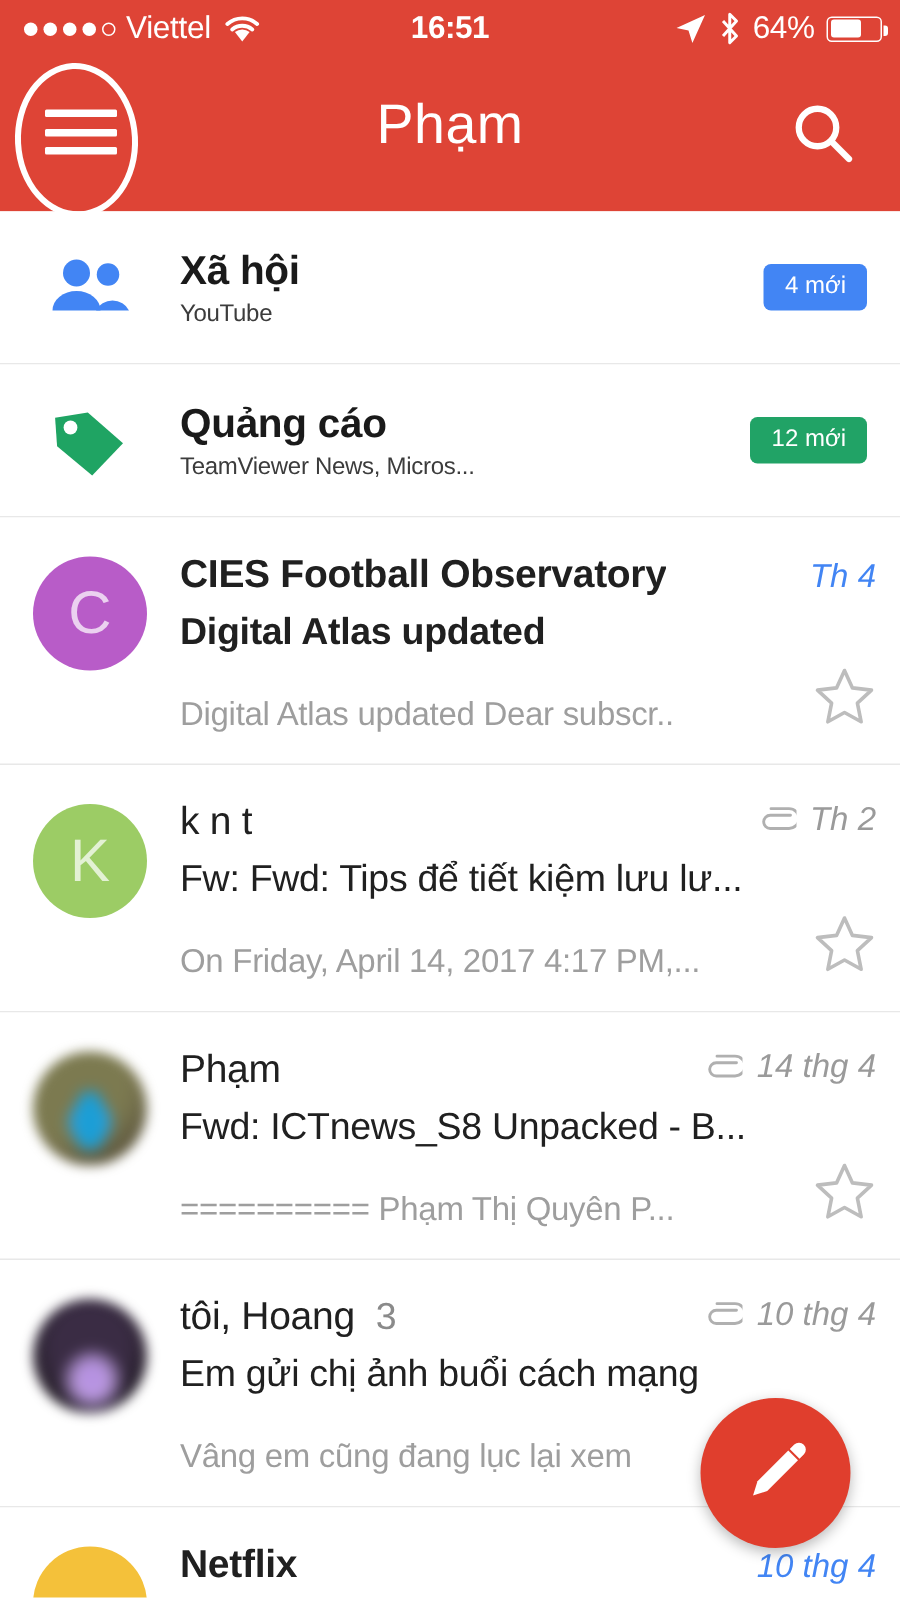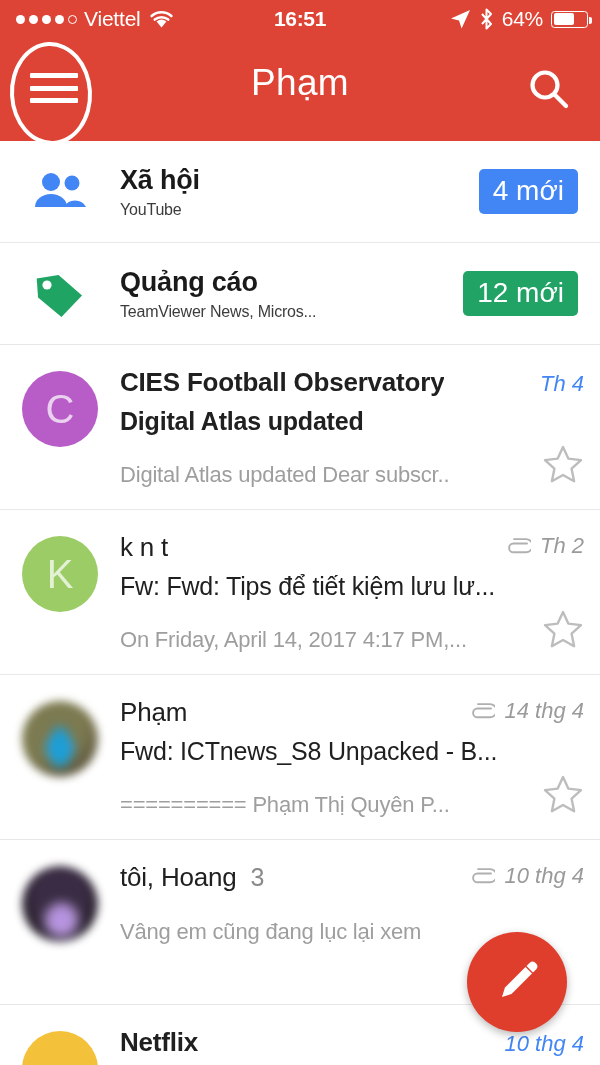--- a/index.html
+++ b/index.html
@@ -64,21 +64,21 @@
          background:#fff; cursor:pointer; }
 
   
   .cat-row { height:102px; display:flex; align-items:center; }
   .cat-icon { width:120px; display:flex; justify-content:center; align-items:center; }
   .cat-text { flex:1; }
   .cat-title { font-size:27px; font-weight:bold; color:#1a1a1a; letter-spacing:-0.2px; }
   .cat-sub { font-size:16px; color:#3c3c3c; margin-top:5px; letter-spacing:-0.2px; }
   .badge {
     margin-right:22px; padding:6px 14px 7px; border-radius:5px;
-    color:#fff; font-size:28px; white-space:nowrap;
+    color:#fff; font-size:16px; white-space:nowrap;
   }
 
   
   .mail-row { height:165px; display:flex; align-items:flex-start; padding-top:22px; }
   .avatar-col { width:120px; display:flex; justify-content:center; padding-top:4px; }
   .avatar { width:76px; height:76px; border-radius:50%;
             display:flex; align-items:center; justify-content:center;
             font-size:40px; color:rgba(255,255,255,0.72); }
   .avatar.photo { position:relative; overflow:hidden; }
   .photo-a { background:radial-gradient(circle at 50% 62%, #2a9fd8 0 16%, rgba(42,159,216,0) 30%),
@@ -301,20 +301,21 @@
           <span class="convcount">3</span>
           <span class="meta">
             <span style="display:flex;">
               <svg width="26" height="20" viewBox="0 0 26 20">
                 <path d="M22 7.5 L8.5 7.5 a4.4 4.4 0 0 0 0 8.8 L21 16.3 a6.6 6.6 0 0 0 0-13.2 L9 3.1" stroke="#b0b0b0" stroke-width="1.9" fill="none" stroke-linecap="round"></path>
               </svg>
             </span>
             <span class="date">10 thg 4</span>
           </span>
         </div>
+        <div class="subject">Em gửi chị ảnh buổi cách mạng</div>
         <div class="snippet-row">
           <span class="snippet">Vâng em cũng đang lục lại xem</span>
           <span class="star" style="visibility:hidden;">
             <svg width="42" height="40" viewBox="0 0 42 40">
               <path d="M21 3 L26.3 14.6 L39 16.1 L29.6 24.7 L32.1 37.2 L21 31 L9.9 37.2 L12.4 24.7 L3 16.1 L15.7 14.6 Z" fill="none" stroke="#bdbdbd" stroke-width="2.4" stroke-linejoin="round"></path>
             </svg>
           </span>
         </div>
       </div>
     </div>

